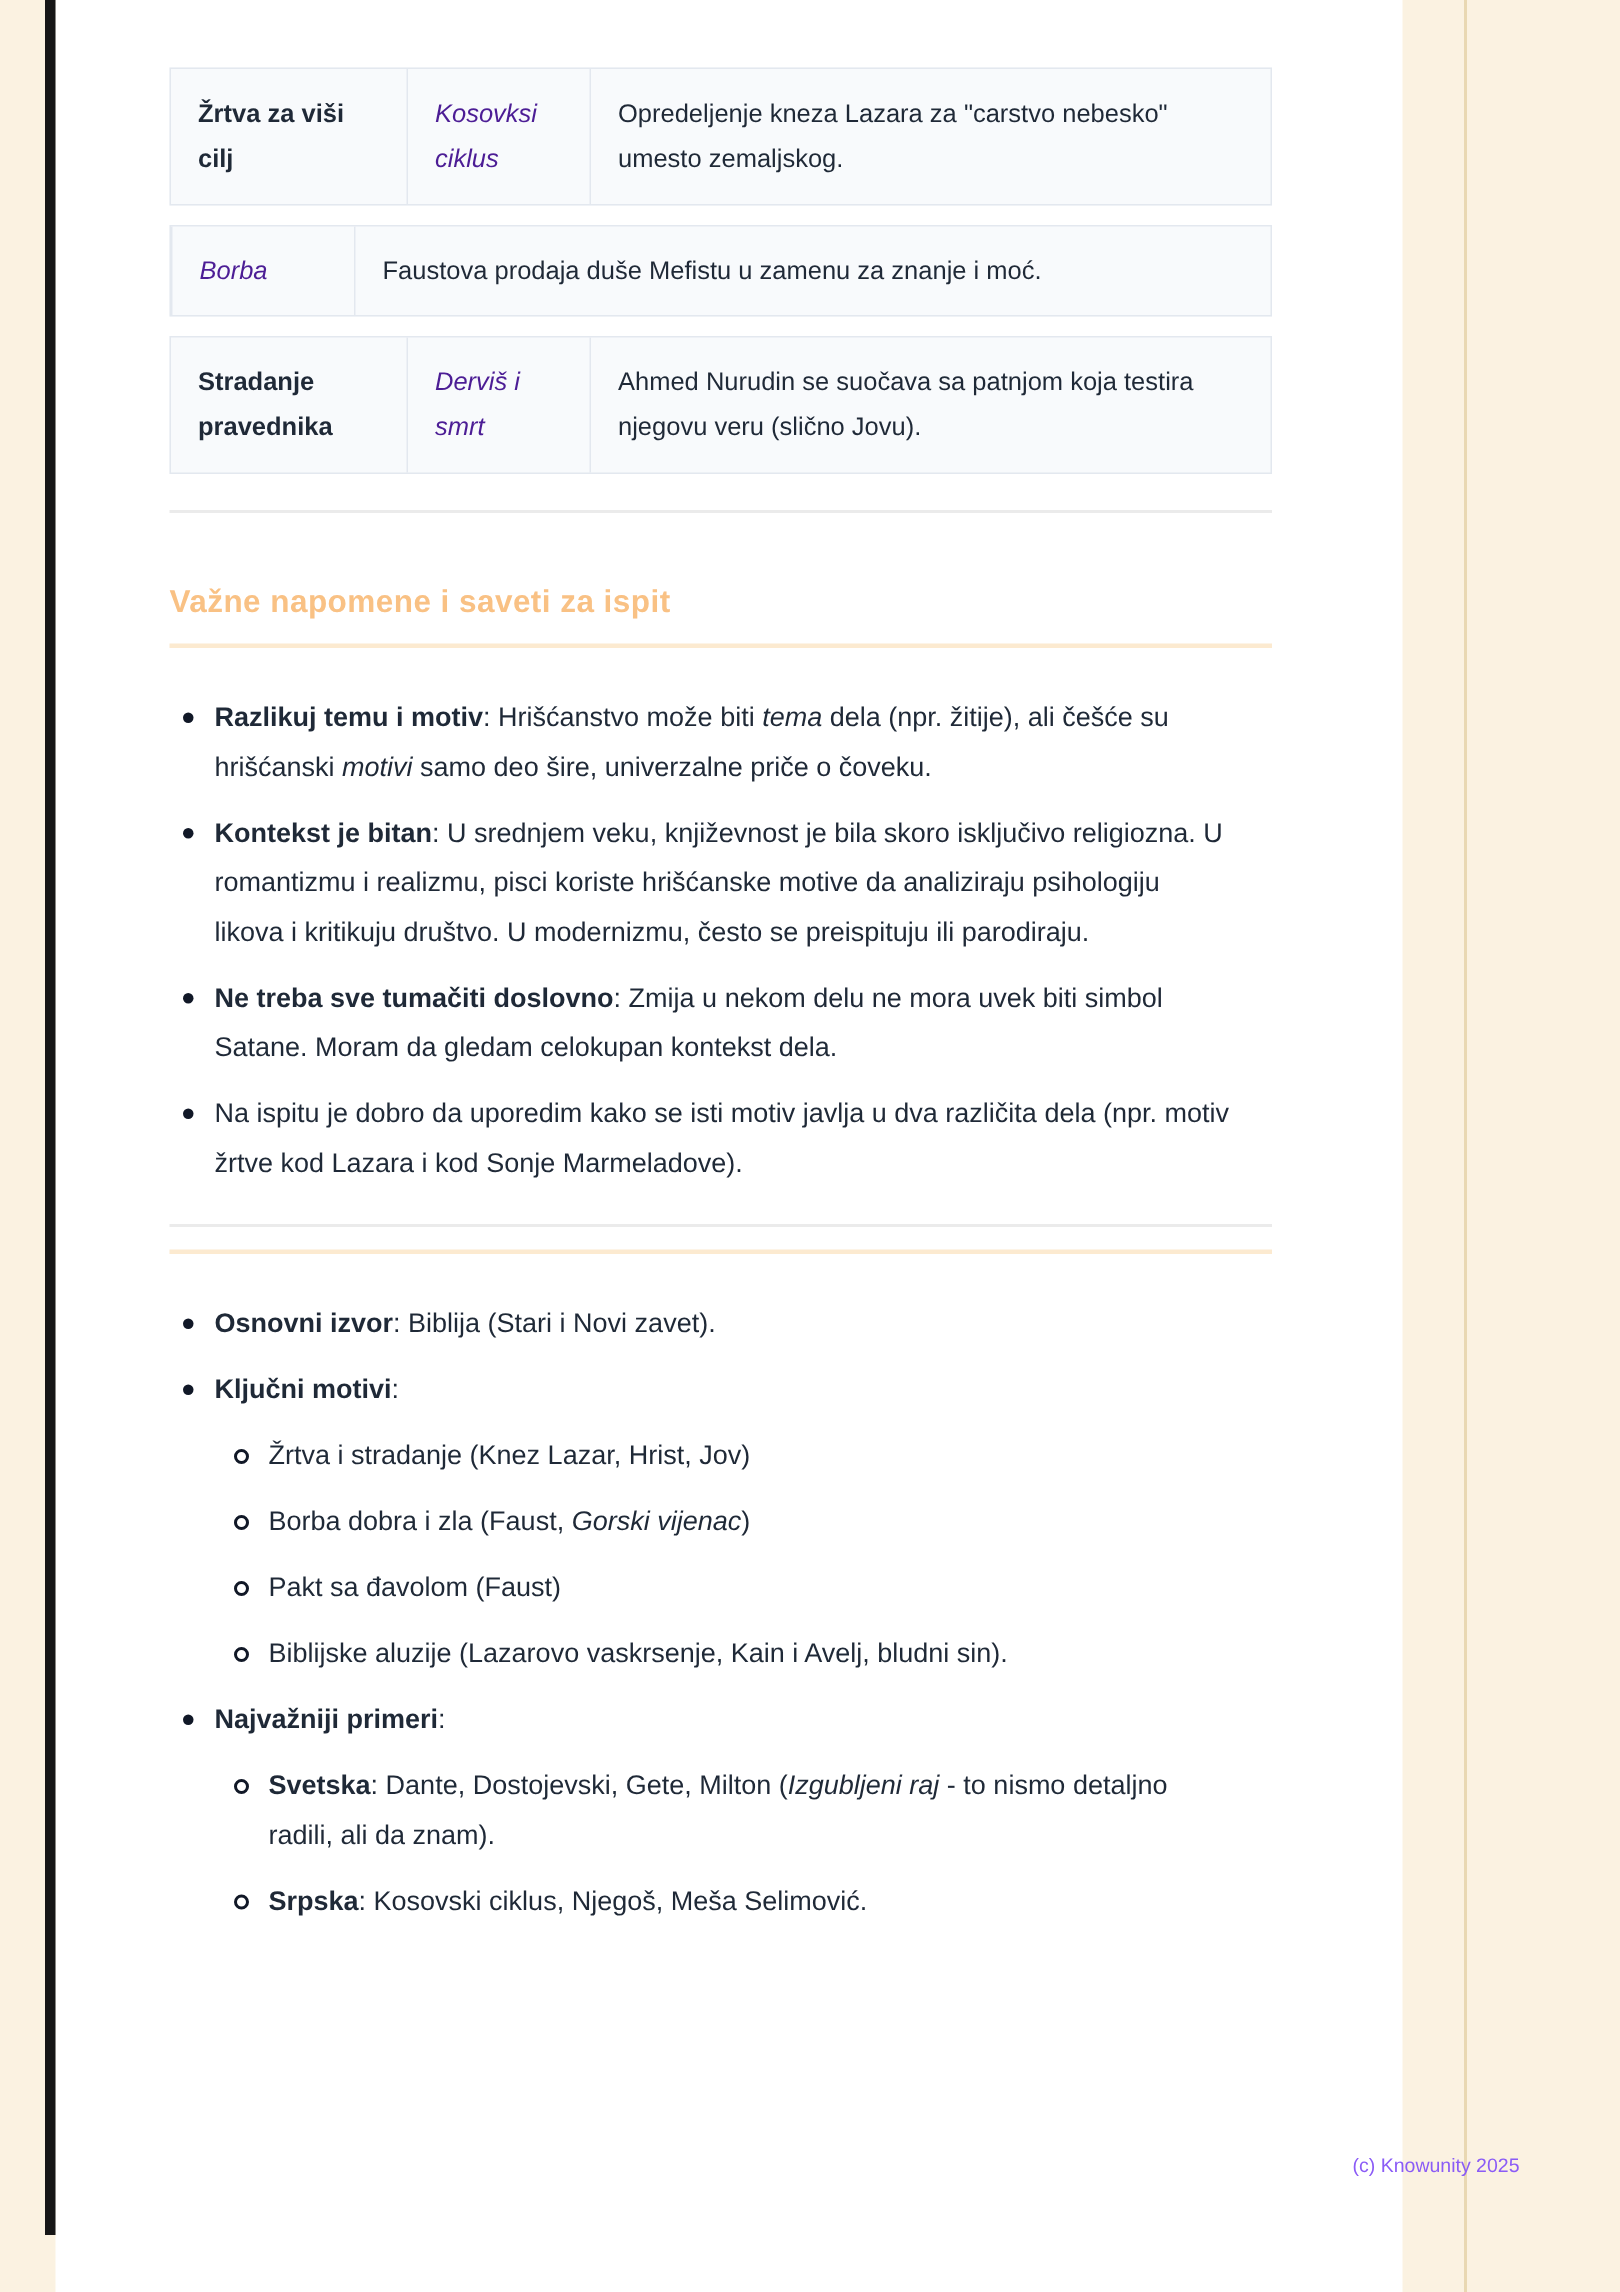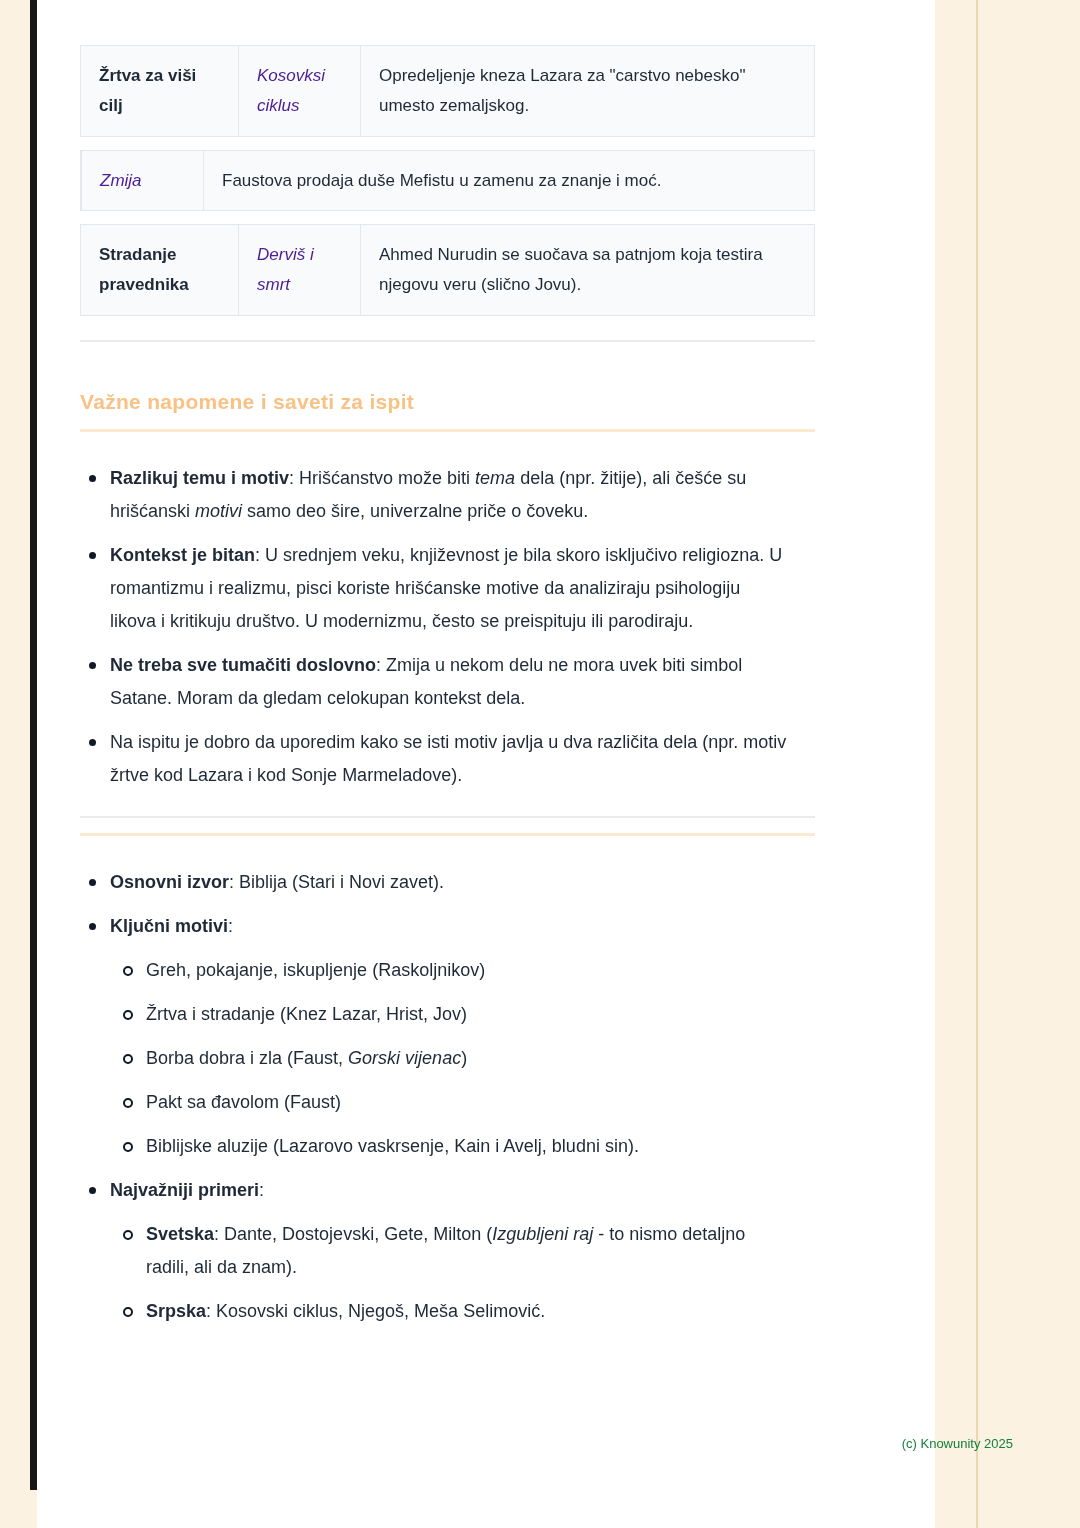--- a/index.html
+++ b/index.html
@@ -20,21 +20,21 @@
   .card {
     position: absolute; left: 37px; top: 0;
     width: 898px; height: 1528px;
     background: #ffffff; z-index: 1;
   }
   .fold-line {
     position: absolute; left: 976px; top: 0;
     width: 2px; height: 1528px;
     background: #e9d8b2; z-index: 2;
   }
-  .content { position: absolute; left: 43px; top: 0; width: 735px; }
+  .content { position: absolute; left: 76px; top: 0; width: 735px; }
 
   
   .mtable { margin-top: 45px; }
   .trow {
     display: flex;
     background: #f8fafc;
     border: 1px solid #e3e8ef;
     margin-bottom: 13px;
   }
   .tc {
@@ -83,39 +83,39 @@
     left: 9px; top: 12px;
     width: 6px; height: 6px; border-radius: 50%;
     border: 2px solid #111827; background: transparent;
   }
 
   .b { font-weight: 700; }
   .i { font-style: italic; }
 
   .footer {
     position: absolute; top: 1436px; right: 67px;
-    font-size: 13px; color: #15803d; z-index: 4; text-align: right;
+    font-size: 13px; color: #8b5cf6; z-index: 4; text-align: right;
   }
 </style>
 </head>
 <body>
 
 <div class="left-edge"></div>
 
 <div class="card">
   <div class="content">
 
     <div class="mtable">
       <div class="trow">
         <div class="tc c1">Žrtva za viši cilj</div>
         <div class="tc c2">Kosovksi ciklus</div>
         <div class="tc c3">Opredeljenje kneza Lazara za "carstvo nebesko" umesto zemaljskog.</div>
       </div>
       <div class="trow">
-        <div class="tc c2">Zmija</div>
+        <div class="tc c2">Borba</div>
         <div class="tc c3">Faustova prodaja duše Mefistu u zamenu za znanje i moć.</div>
       </div>
       <div class="trow">
         <div class="tc c1">Stradanje pravednika</div>
         <div class="tc c2">Derviš i smrt</div>
         <div class="tc c3">Ahmed Nurudin se suočava sa patnjom koja testira njegovu veru (slično Jovu).</div>
       </div>
     </div>
 
     <div class="divider"></div>
@@ -134,21 +134,20 @@
 
     <div class="hrule"></div>
 
     <ul class="lst">
       <li class="l1">
         <span class="rt"><span class="b">Osnovni izvor</span><span>: Biblija (Stari i Novi zavet).</span></span>
       </li>
       <li class="l1">
         <span class="rt"><span class="b">Ključni motivi</span><span>:</span></span>
         <ul class="sub">
-          <li class="l2"><span class="rt"><span>Greh, pokajanje, iskupljenje (Raskoljnikov)</span></span></li>
           <li class="l2"><span class="rt"><span>Žrtva i stradanje (Knez Lazar, Hrist, Jov)</span></span></li>
           <li class="l2"><span class="rt"><span>Borba dobra i zla (Faust, </span><span class="i">Gorski vijenac</span><span>)</span></span></li>
           <li class="l2"><span class="rt"><span>Pakt sa đavolom (Faust)</span></span></li>
           <li class="l2"><span class="rt"><span>Biblijske aluzije (Lazarovo vaskrsenje, Kain i Avelj, bludni sin).</span></span></li>
         </ul>
       </li>
       <li class="l1">
         <span class="rt"><span class="b">Najvažniji primeri</span><span>:</span></span>
         <ul class="sub">
           <li class="l2"><span class="rt"><span class="b">Svetska</span><span>: Dante, Dostojevski, Gete, Milton (</span><span class="i">Izgubljeni raj</span><span> - to nismo detaljno radili, ali da znam).</span></span></li>

